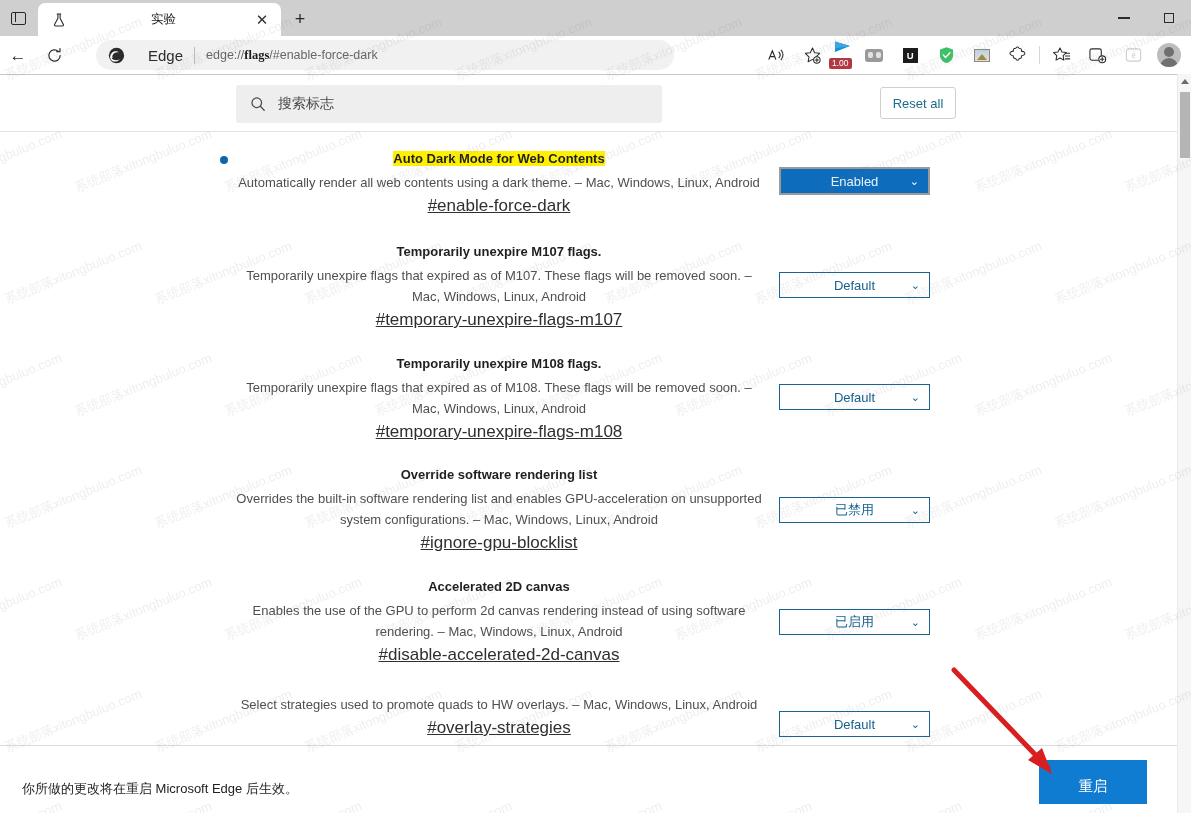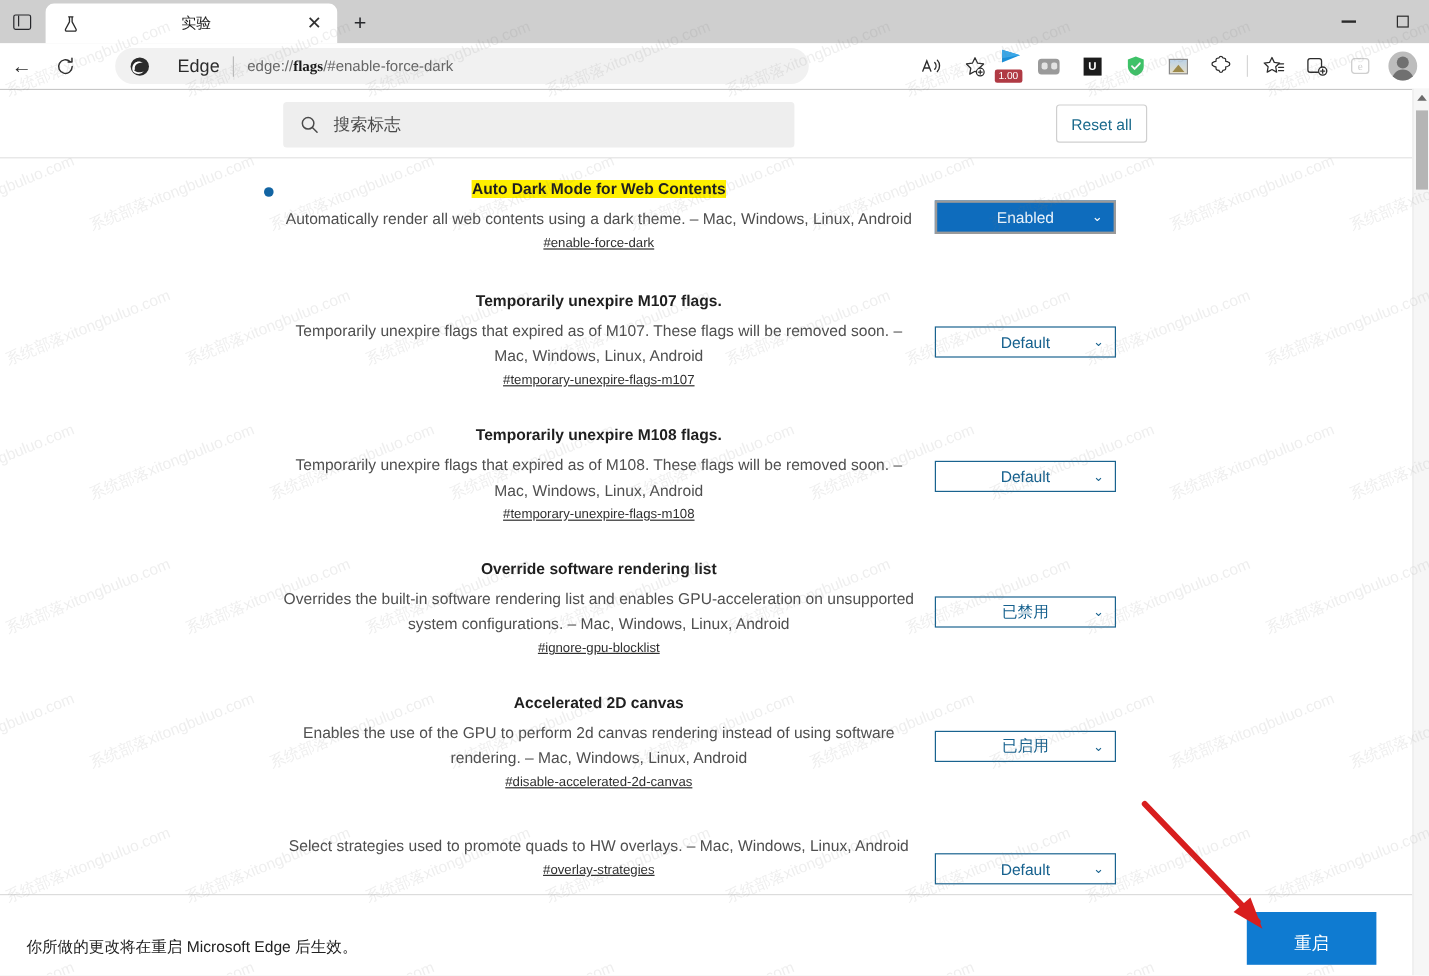--- a/index.html
+++ b/index.html
@@ -245,21 +245,21 @@
     font-size: 13px; font-weight: bold; color: #1f1f1f;
     line-height: 17px; display: inline;
   }
   .flag-title.hl { background: #fff000; }
   .flag-desc {
     margin-top: 5px;
     font-size: 13px; color: #4f4f4f; line-height: 21px;
   }
   .flag-link {
     margin-top: 3px;
-    font-size: 11px; color: #2f2f2f;
+    font-size: 17px; color: #2f2f2f;
     text-decoration: underline;
     display: inline-block;
   }
   .flag-select {
     position: absolute; left: 779px;
     width: 151px; height: 26px;
     border: 1px solid #19638f;
     background: #ffffff;
     color: #16618e;
     font-size: 13px;

